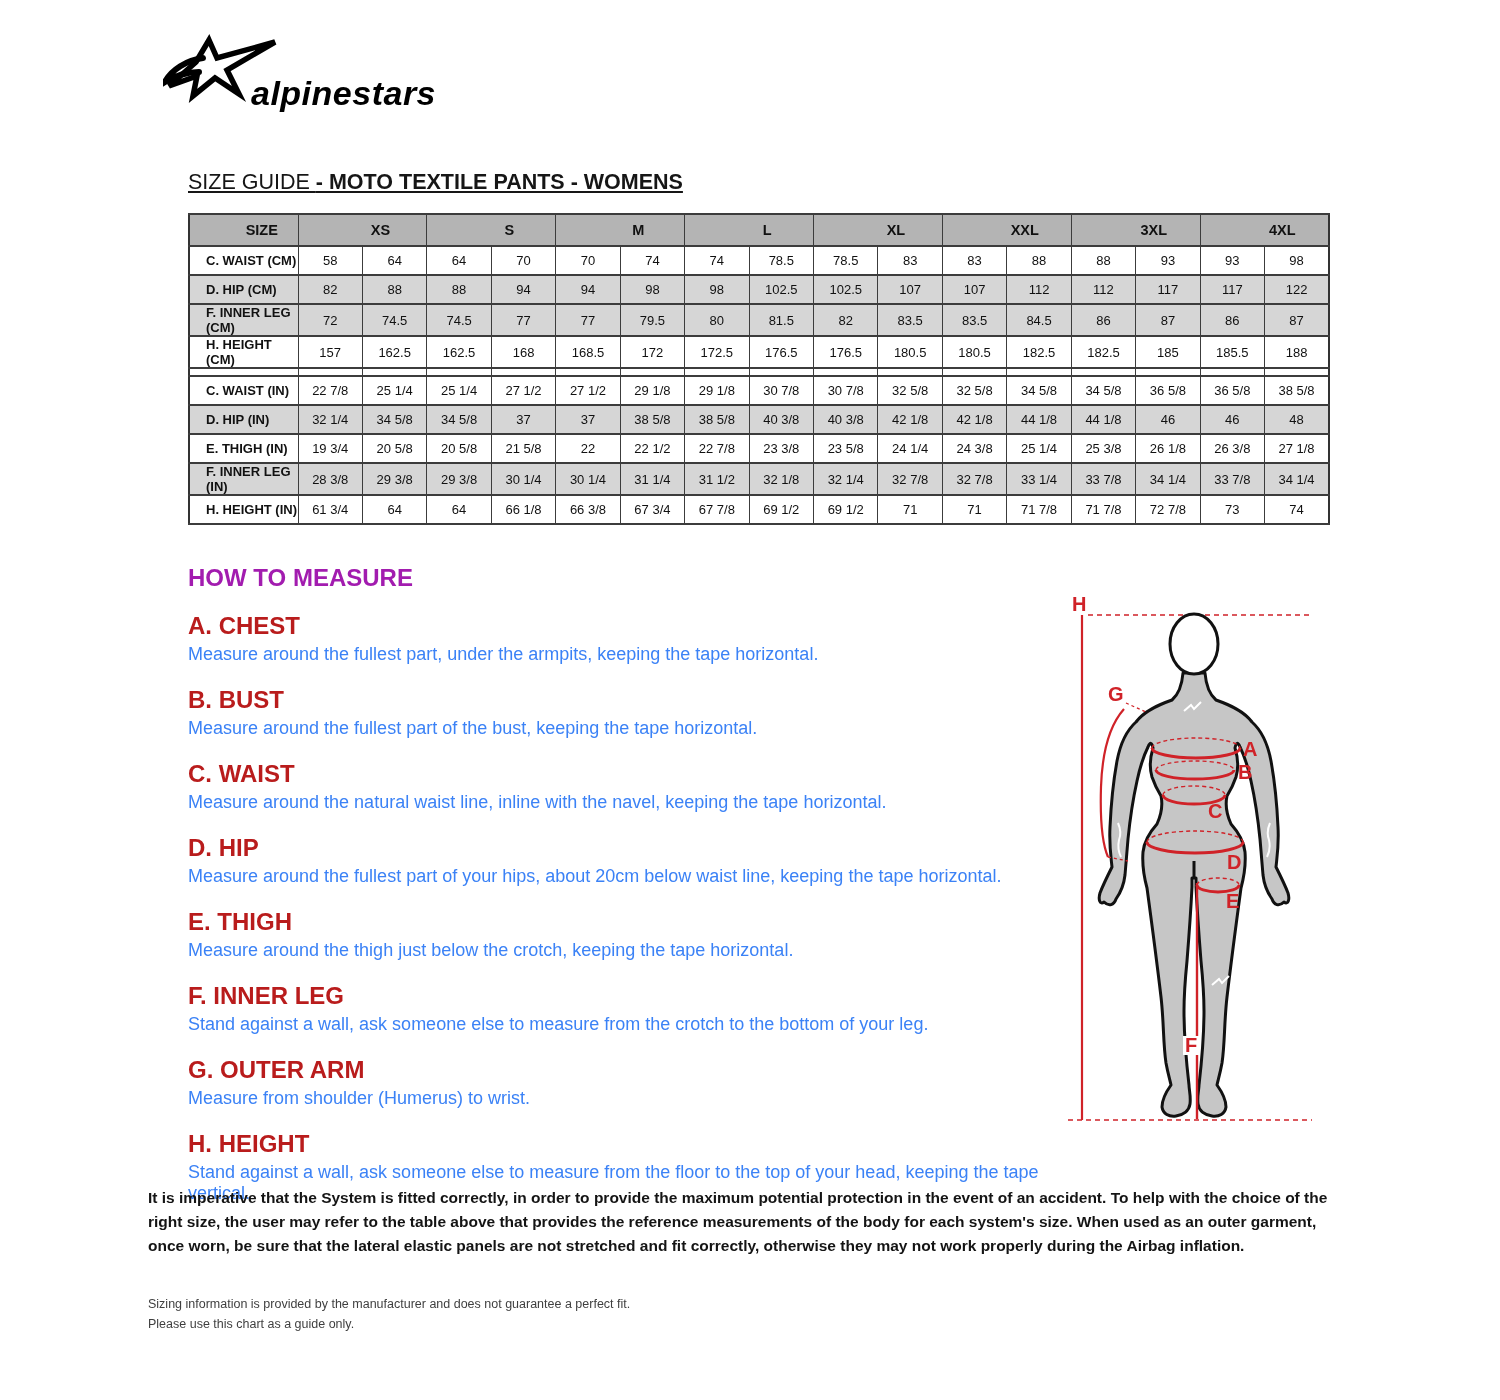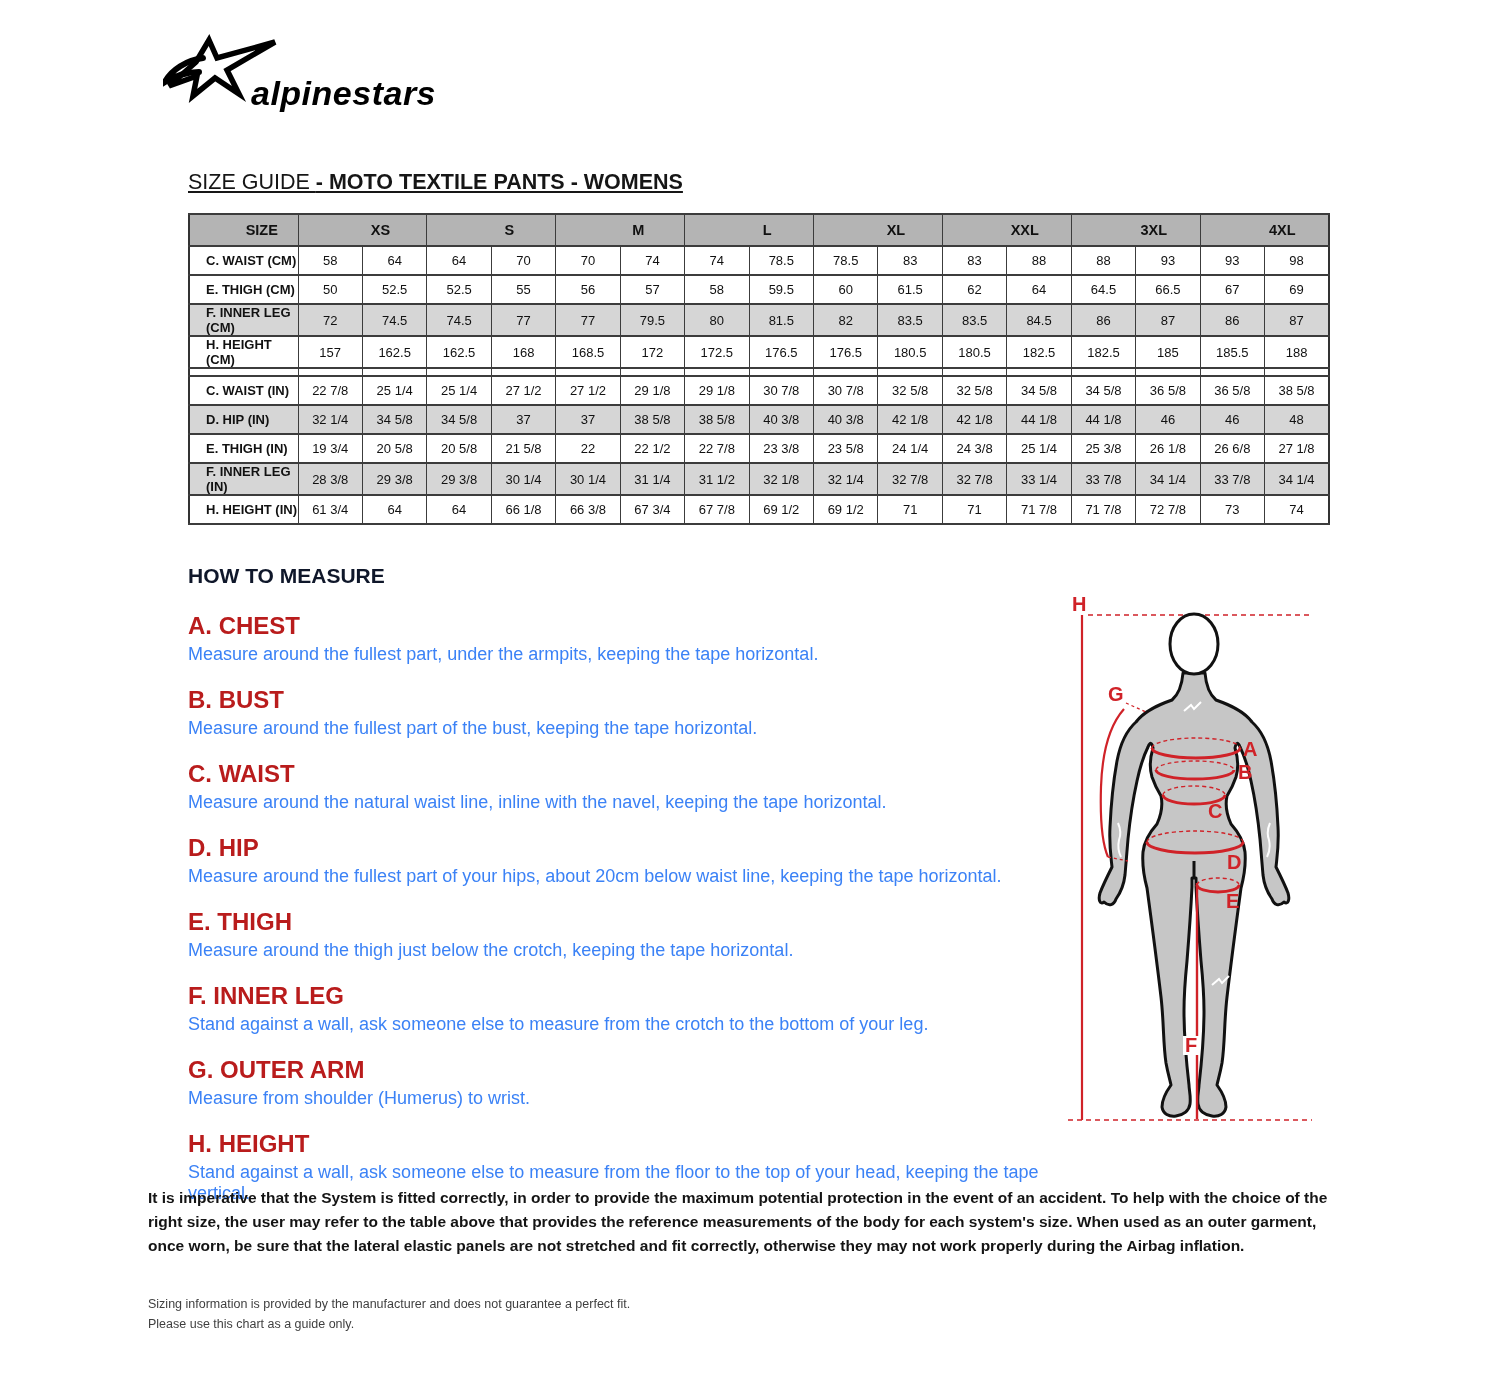--- a/index.html
+++ b/index.html
@@ -20,21 +20,21 @@
   table.size{position:absolute;left:188px;top:213px;width:1142px;border-collapse:collapse;
              table-layout:fixed;border:2px solid #333;}
   table.size th,table.size td{border:1px solid #3c3c3c;border-top-width:2px;border-bottom-width:2px;
              font-size:13px;text-align:center;padding:0;height:27px;color:#111;}
   table.size thead th{background:#b4b4b4;font-size:14.5px;font-weight:700;height:30px;padding-left:36px;}
   table.size th.rowlab{font-weight:700;text-align:left;padding-left:16px;font-size:13px;background:#fff;}
   table.size tr.alt td,table.size tr.alt th.rowlab{background:#d6d6d6;}
   table.size tr.spacer td,table.size tr.spacer th{height:6px;background:#fff;}
 
   
-  .how-heading{position:absolute;left:188px;top:564px;font-size:21px;font-weight:700;color:#0f172a;}
+  .how-heading{position:absolute;left:188px;top:564px;font-size:24px;font-weight:700;color:#a21caf;}
   .measures{position:absolute;left:188px;top:612px;width:900px;}
   .m-item{margin-bottom:21px;}
   .m-label{color:#b91c1c;font-weight:700;font-size:24px;margin-bottom:4px;}
   .m-desc{font-size:18px;color:#3b82f6;}
 
   
   .figure{position:absolute;left:1060px;top:595px;width:260px;height:562px;}
 
   
   .disclaimer{position:absolute;left:148px;top:1186px;width:1190px;font-weight:700;
@@ -104,38 +104,38 @@
           <td>78.5</td>
           <td>78.5</td>
           <td>83</td>
           <td>83</td>
           <td>88</td>
           <td>88</td>
           <td>93</td>
           <td>93</td>
           <td>98</td>
         </tr>
-        <tr>
-          <th class="rowlab">E. THIGH (CM)</th>
-          <td>50</td>
-          <td>52.5</td>
-          <td>52.5</td>
-          <td>55</td>
-          <td>56</td>
-          <td>57</td>
-          <td>58</td>
-          <td>59.5</td>
-          <td>60</td>
-          <td>61.5</td>
-          <td>62</td>
-          <td>64</td>
-          <td>64.5</td>
-          <td>66.5</td>
-          <td>67</td>
-          <td>69</td>
+        <tr class="alt">
+          <th class="rowlab">D. HIP (CM)</th>
+          <td>82</td>
+          <td>88</td>
+          <td>88</td>
+          <td>94</td>
+          <td>94</td>
+          <td>98</td>
+          <td>98</td>
+          <td>102.5</td>
+          <td>102.5</td>
+          <td>107</td>
+          <td>107</td>
+          <td>112</td>
+          <td>112</td>
+          <td>117</td>
+          <td>117</td>
+          <td>122</td>
         </tr>
         <tr class="alt">
           <th class="rowlab">F. INNER LEG (CM)</th>
           <td>72</td>
           <td>74.5</td>
           <td>74.5</td>
           <td>77</td>
           <td>77</td>
           <td>79.5</td>
           <td>80</td>
@@ -234,21 +234,21 @@
           <td>22</td>
           <td>22 1/2</td>
           <td>22 7/8</td>
           <td>23 3/8</td>
           <td>23 5/8</td>
           <td>24 1/4</td>
           <td>24 3/8</td>
           <td>25 1/4</td>
           <td>25 3/8</td>
           <td>26 1/8</td>
-          <td>26 6/8</td>
+          <td>26 3/8</td>
           <td>27 1/8</td>
         </tr>
         <tr class="alt">
           <th class="rowlab">F. INNER LEG (IN)</th>
           <td>28 3/8</td>
           <td>29 3/8</td>
           <td>29 3/8</td>
           <td>30 1/4</td>
           <td>30 1/4</td>
           <td>31 1/4</td>

